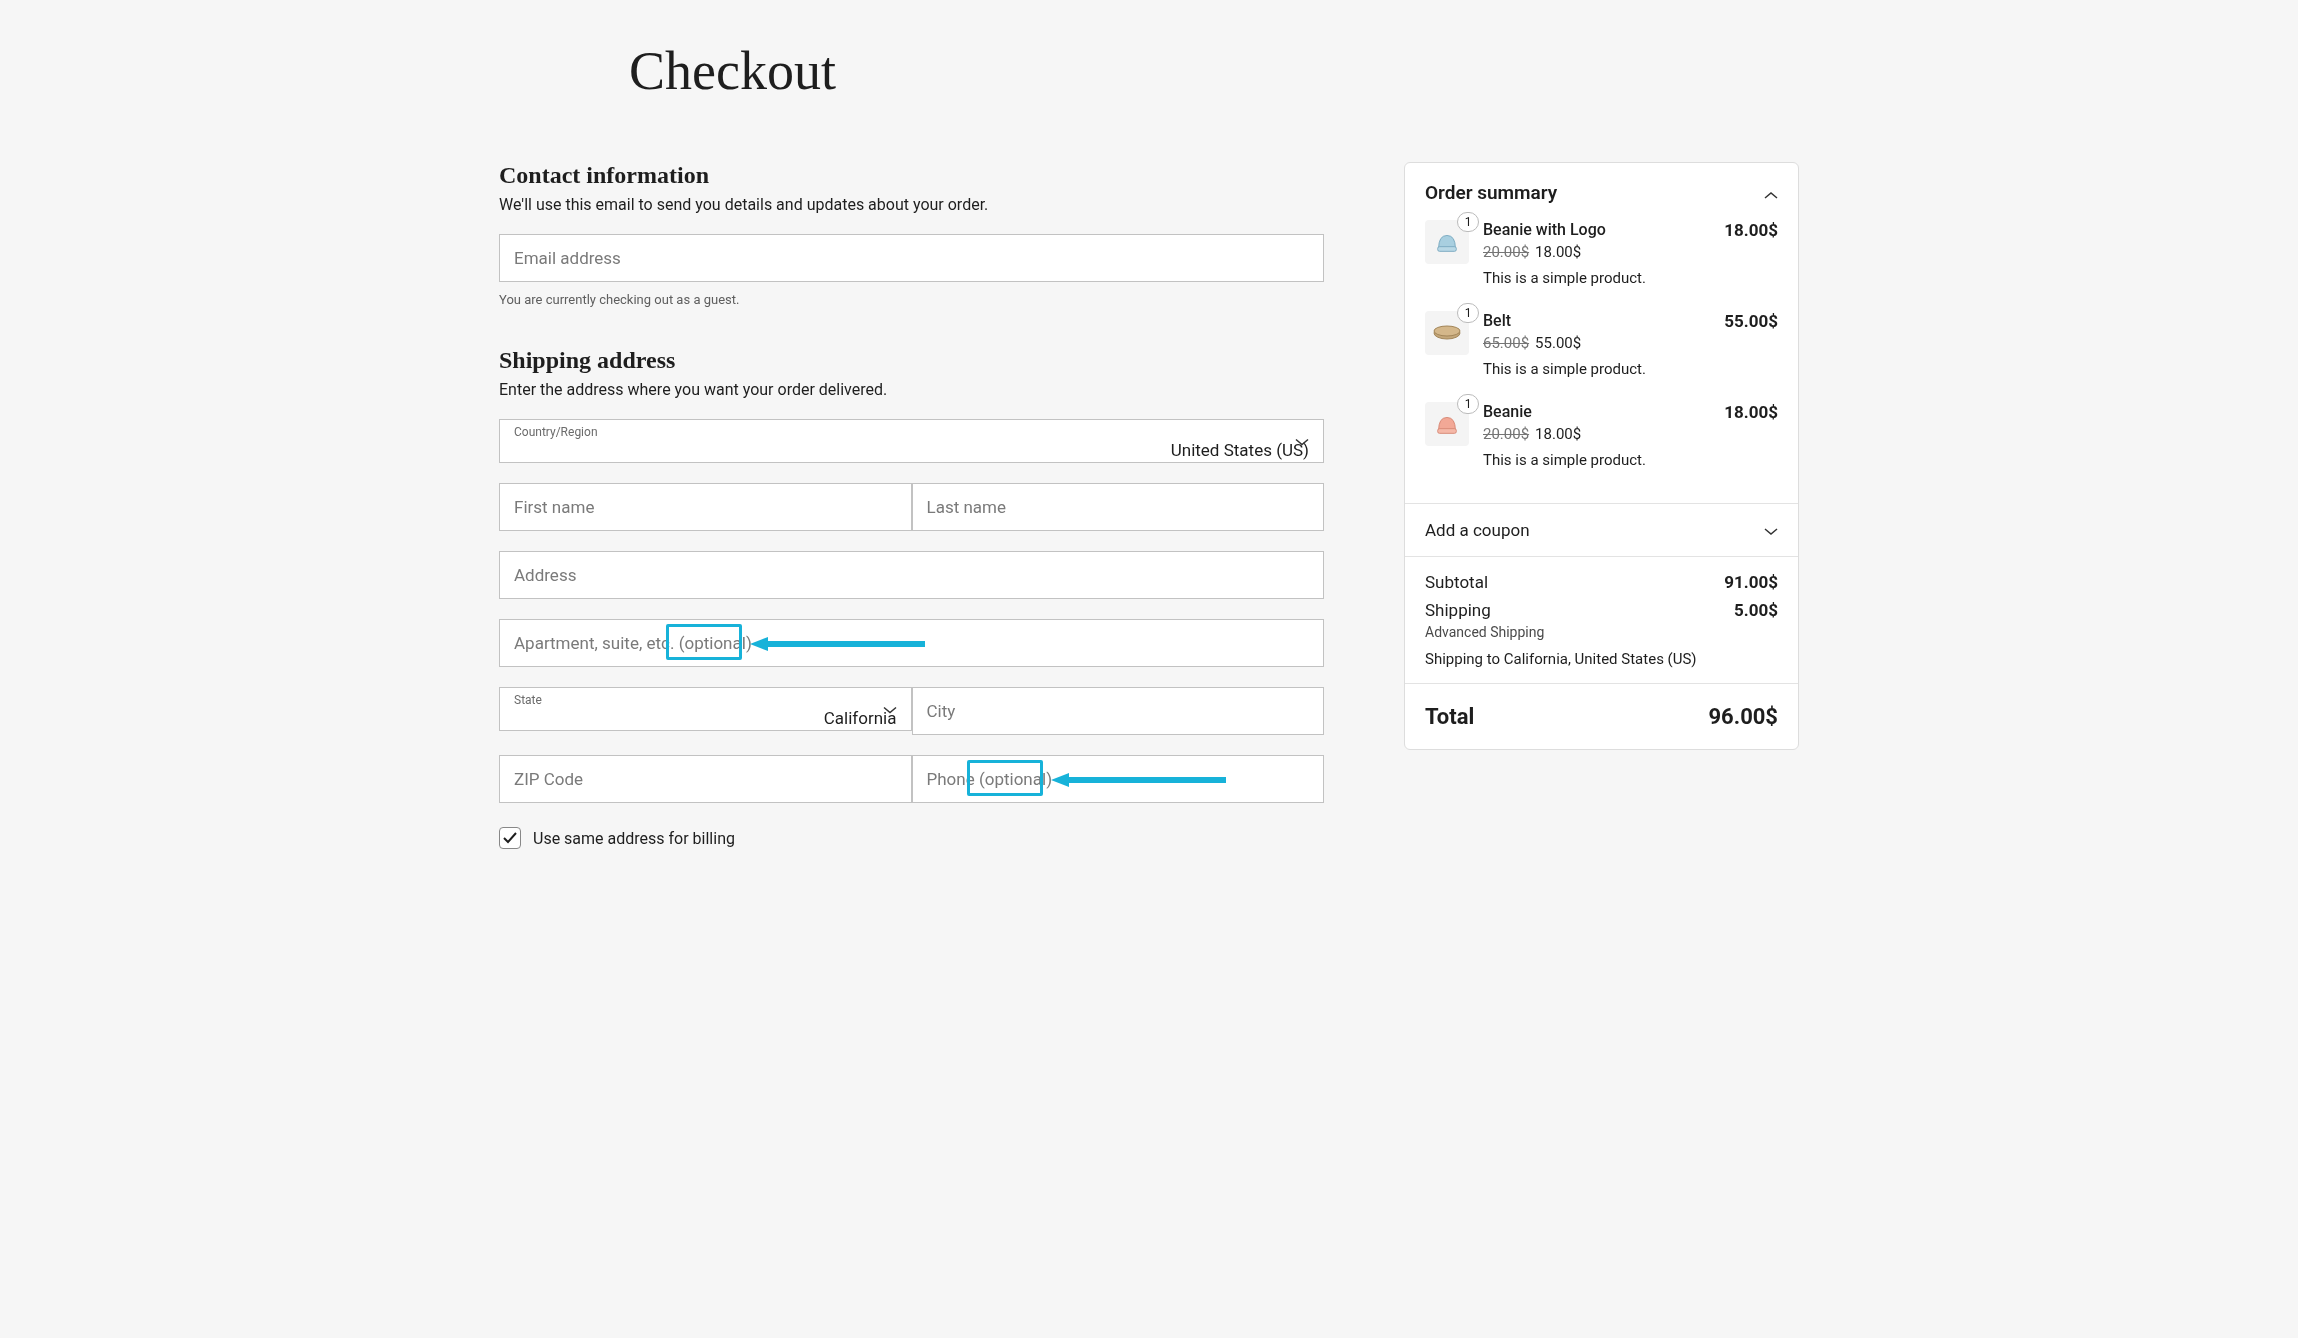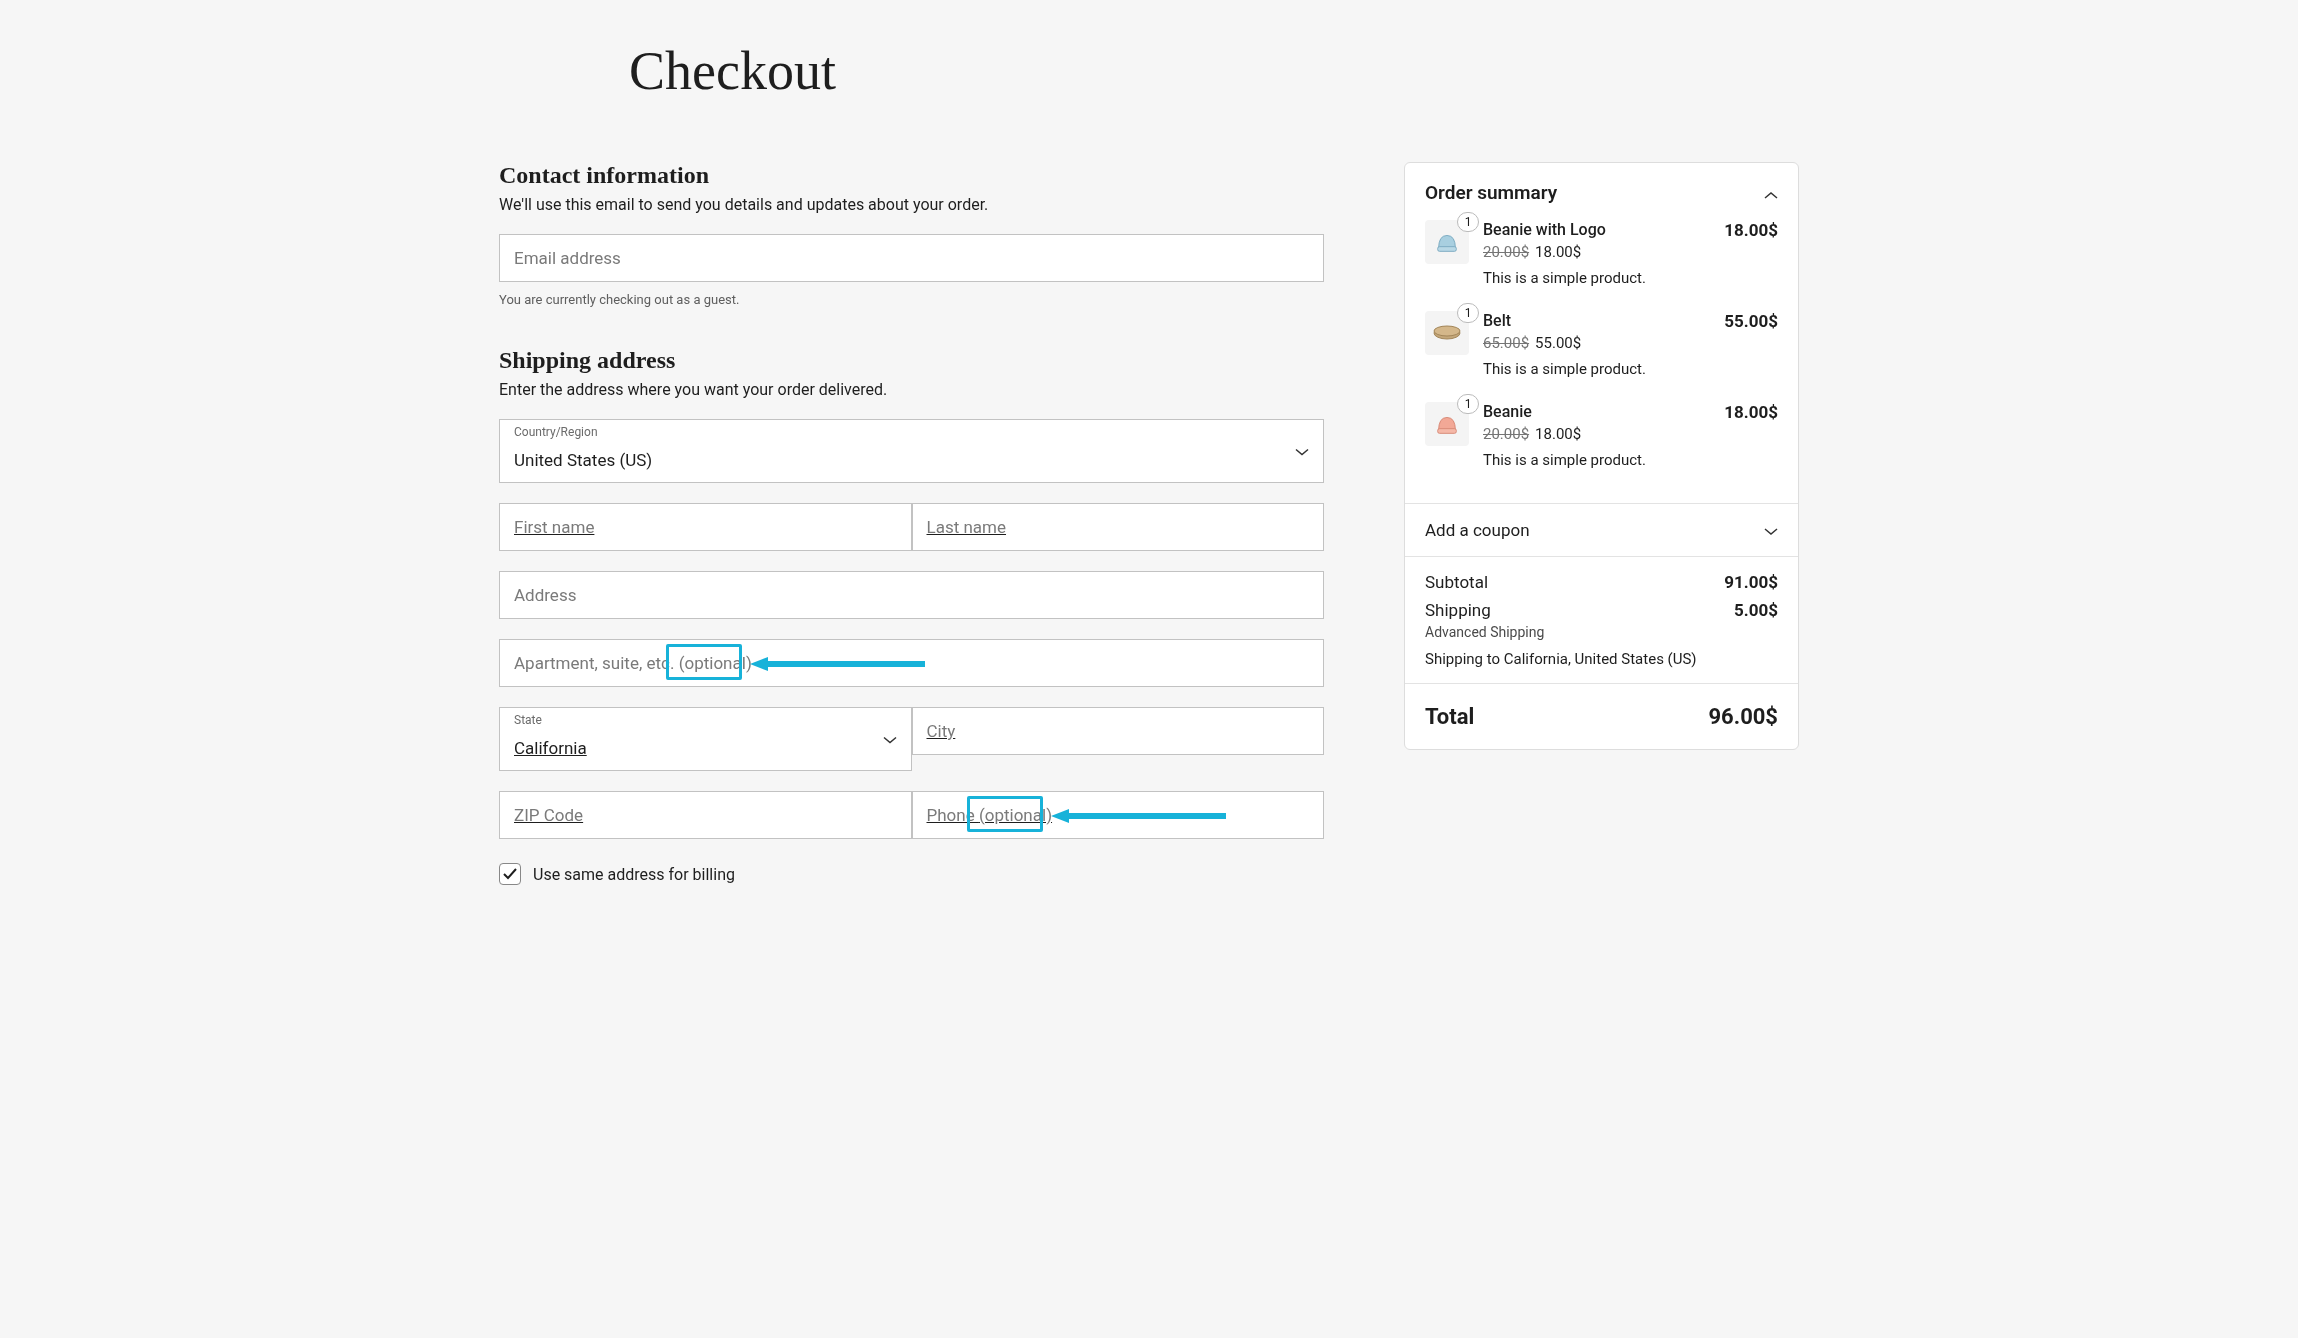--- a/index.html
+++ b/index.html
@@ -39,44 +39,44 @@
   border: 1px solid #c2c2c2;
   border-radius: 0;
   background: #fff;
   height: 48px;
   display: flex;
   align-items: center;
   padding: 0 14px;
   margin-bottom: 20px;
 }
 .field.with-label-top {
-  height: 64px;
+  height: 44px;
   padding-top: 18px;
   padding-bottom: 0;
-  align-items: flex-start;
+  align-items: flex-end;
   flex-direction: column;
   justify-content: center;
 }
 .field .small-label {
   font-size: 12px;
   color: #6b6b6b;
   position: absolute;
   top: 5px;
   left: 14px;
 }
 .field .value { font-size: 17px; color: #1e1e1e; }
 .field .placeholder { font-size: 17px; color: #7a7a7a; }
 .field .chev {
   position: absolute;
   right: 14px;
   top: 50%;
   transform: translateY(-50%);
   color: #1e1e1e;
 }
-.row2 { display: flex; gap: 0; text-decoration: underline; }
+.row2 { display: flex; gap: 0; }
 .row2 .field { flex: 1; }
 .guest-note {
   font-size: 13px;
   color: #5e5e5e;
   margin-top: -10px;
   margin-bottom: 40px;
 }
 .checkbox-row {
   display: flex;
   align-items: center;

